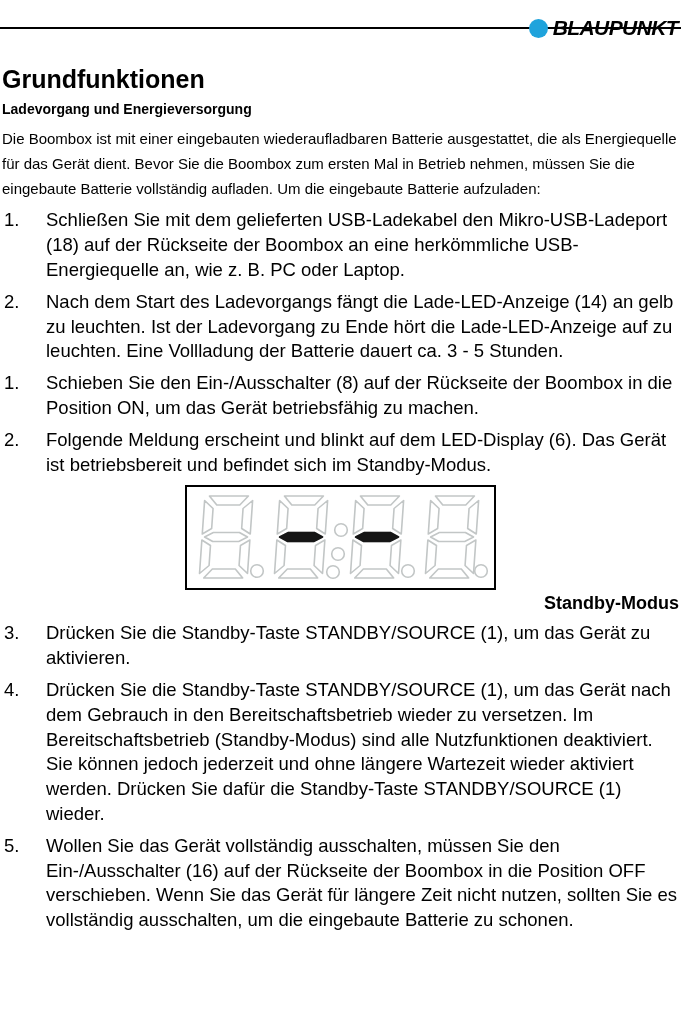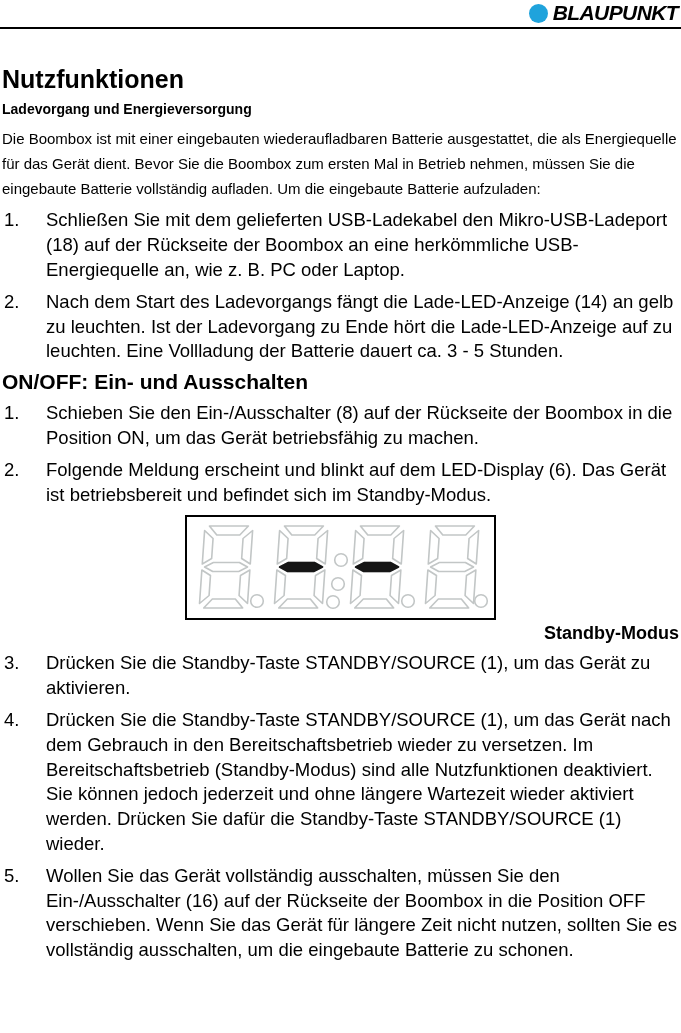--- a/index.html
+++ b/index.html
@@ -6,21 +6,21 @@
   body{
     width:681px;height:1033px;overflow:hidden;
     background:#ffffff;color:#000;
     font-family:"Liberation Sans", sans-serif;
     -webkit-font-smoothing:antialiased;
   }
   .page{width:681px;height:1033px;position:relative;}
 
   
   .header{height:27px;border-bottom:2px solid #000;position:relative;}
-  .logo{position:absolute;right:3px;top:2px;display:flex;align-items:center;gap:5px;}
+  .logo{position:absolute;right:3px;top:17px;display:flex;align-items:center;gap:5px;}
   .brand{font-weight:bold;font-style:italic;font-size:21px;letter-spacing:-0.6px;line-height:22px;}
 
   
   .content{padding:0 2px;}
   h1.title{margin:36px 0 0 0;font-size:25px;line-height:28px;font-weight:bold;}
   h2.sub{margin:4px 0 0 0;font-size:14px;line-height:24px;font-weight:bold;}
   p.intro{margin:6px 0 0 0;font-size:15px;line-height:24.8px;}
   .li{display:flex;margin:7px 0 0 0;font-size:18.5px;line-height:24.8px;}
   .li .num{flex:0 0 42px;padding-left:2px;}
   .li .txt{flex:1 1 auto;}
@@ -44,36 +44,35 @@
     <div class="logo">
       <svg width="19" height="19" viewBox="0 0 19 19">
         <circle cx="9.5" cy="9.5" r="9.5" fill="#1fa3dc"></circle>
       </svg>
       <span class="brand">BLAUPUNKT</span>
     </div>
   </div>
 
   <div class="content">
 
-    <h1 class="title">Nutzfunktionen</h1>
+    <h1 class="title">Grundfunktionen</h1>
 
     <h2 class="sub">Ladevorgang und Energieversorgung</h2>
 
     <p class="intro">Die Boombox ist mit einer eingebauten wiederaufladbaren Batterie ausgestattet, die als Energiequelle für das Gerät dient. Bevor Sie die Boombox zum ersten Mal in Betrieb nehmen, müssen Sie die eingebaute Batterie vollständig aufladen. Um die eingebaute Batterie aufzuladen:</p>
 
     <div class="li">
       <span class="num">1.</span>
       <span class="txt">Schließen Sie mit dem gelieferten USB-Ladekabel den Mikro-USB-Ladeport (18) auf der Rückseite der Boombox an eine herkömmliche USB-Energiequelle an, wie z. B. PC oder Laptop.</span>
     </div>
     <div class="li">
       <span class="num">2.</span>
       <span class="txt">Nach dem Start des Ladevorgangs fängt die Lade-LED-Anzeige (14) an gelb zu leuchten. Ist der Ladevorgang zu Ende hört die Lade-LED-Anzeige auf zu leuchten. Eine Vollladung der Batterie dauert ca. 3 - 5 Stunden.</span>
     </div>
 
-    <h2 class="onoff">ON/OFF: Ein- und Ausschalten</h2>
 
     <div class="li">
       <span class="num">1.</span>
       <span class="txt">Schieben Sie den Ein-/Ausschalter (8) auf der Rückseite der Boombox in die Position ON, um das Gerät betriebsfähig zu machen.</span>
     </div>
     <div class="li">
       <span class="num">2.</span>
       <span class="txt">Folgende Meldung erscheint und blinkt auf dem LED-Display (6). Das Gerät ist betriebsbereit und befindet sich im Standby-Modus.</span>
     </div>
 

